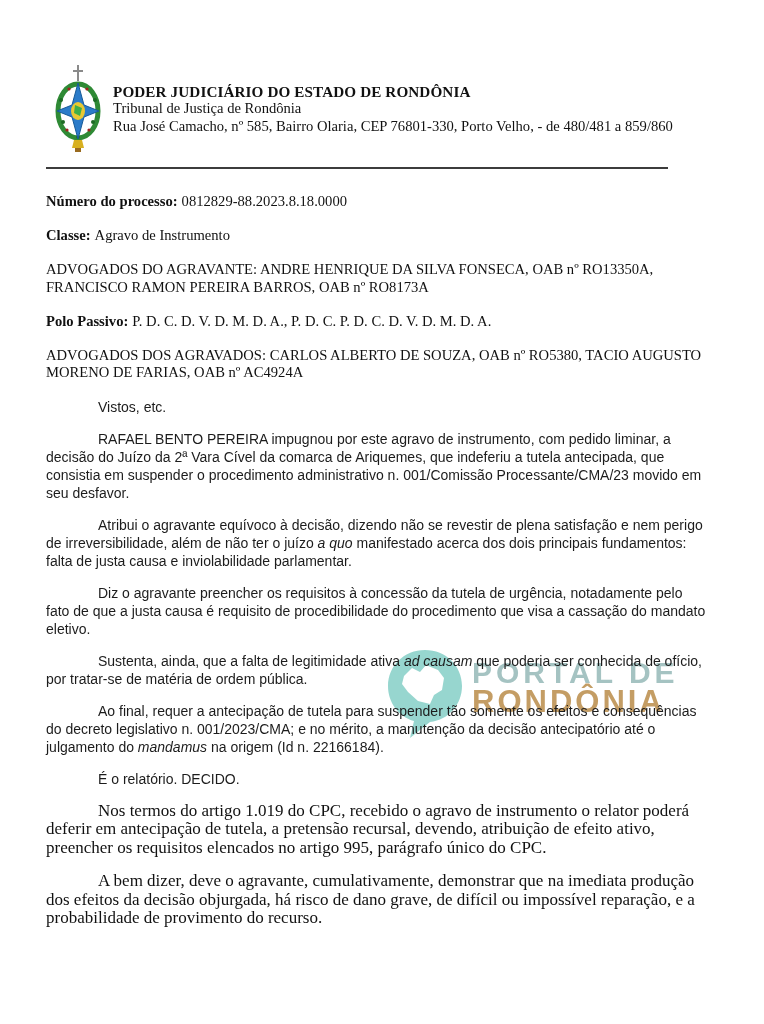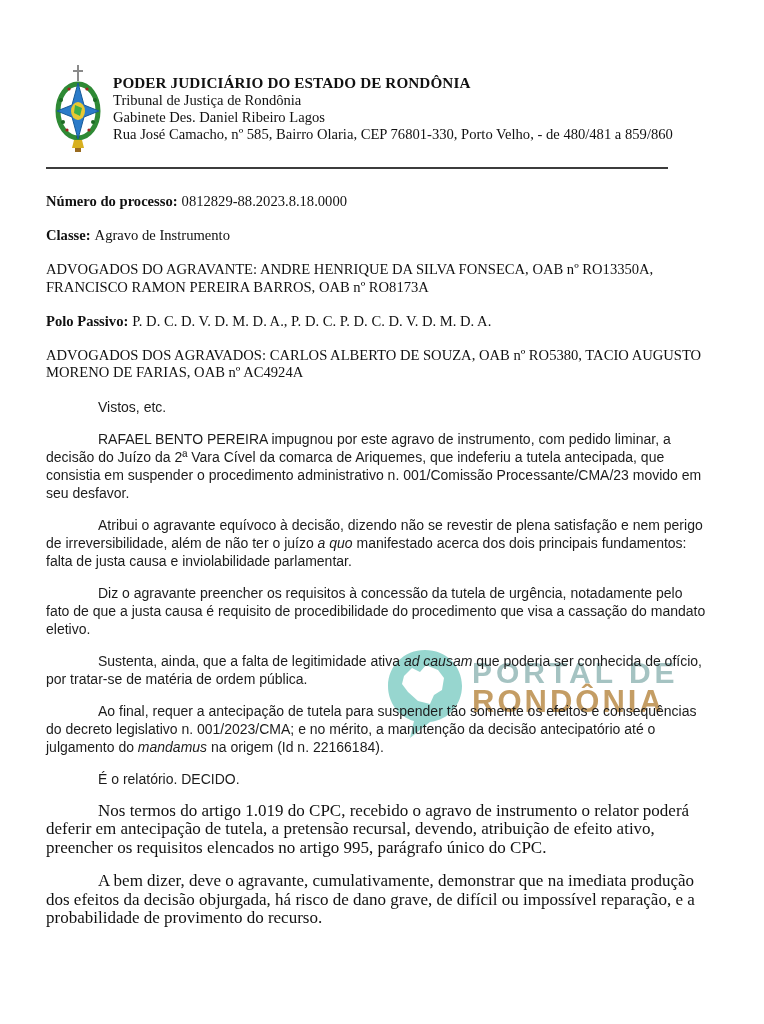--- a/index.html
+++ b/index.html
@@ -104,21 +104,20 @@
 
         <ellipse cx="23" cy="47" rx="7" ry="9" fill="#e9c832"></ellipse>
         <path d="M20 41 L27 44 L25 52 L19 49 Z" fill="#3fae4a"></path>
 
         <polygon points="19,76 27,76 29,84 17,84" fill="#d8b020"></polygon>
         <rect x="20" y="84" width="6" height="4" fill="#9a6b1f"></rect>
       </svg>
       <div class="header-text">
         <div class="org-title">PODER JUDICIÁRIO DO ESTADO DE RONDÔNIA</div>
         <div>Tribunal de Justiça de Rondônia</div>
-        <div>Gabinete Des. Daniel Ribeiro Lagos</div>
         <div>Rua José Camacho, nº 585, Bairro Olaria, CEP 76801-330, Porto Velho, - de 480/481 a 859/860</div>
       </div>
     </div>
 
     <hr class="header-rule">
 
     <div class="metadata">
       <p><b>Número do processo:</b><span>0812829-88.2023.8.18.0000</span></p>
       <p><b>Classe:</b><span>Agravo de Instrumento</span></p>
       <p>ADVOGADOS DO AGRAVANTE: ANDRE HENRIQUE DA SILVA FONSECA, OAB nº RO13350A, FRANCISCO RAMON PEREIRA BARROS, OAB nº RO8173A</p>

